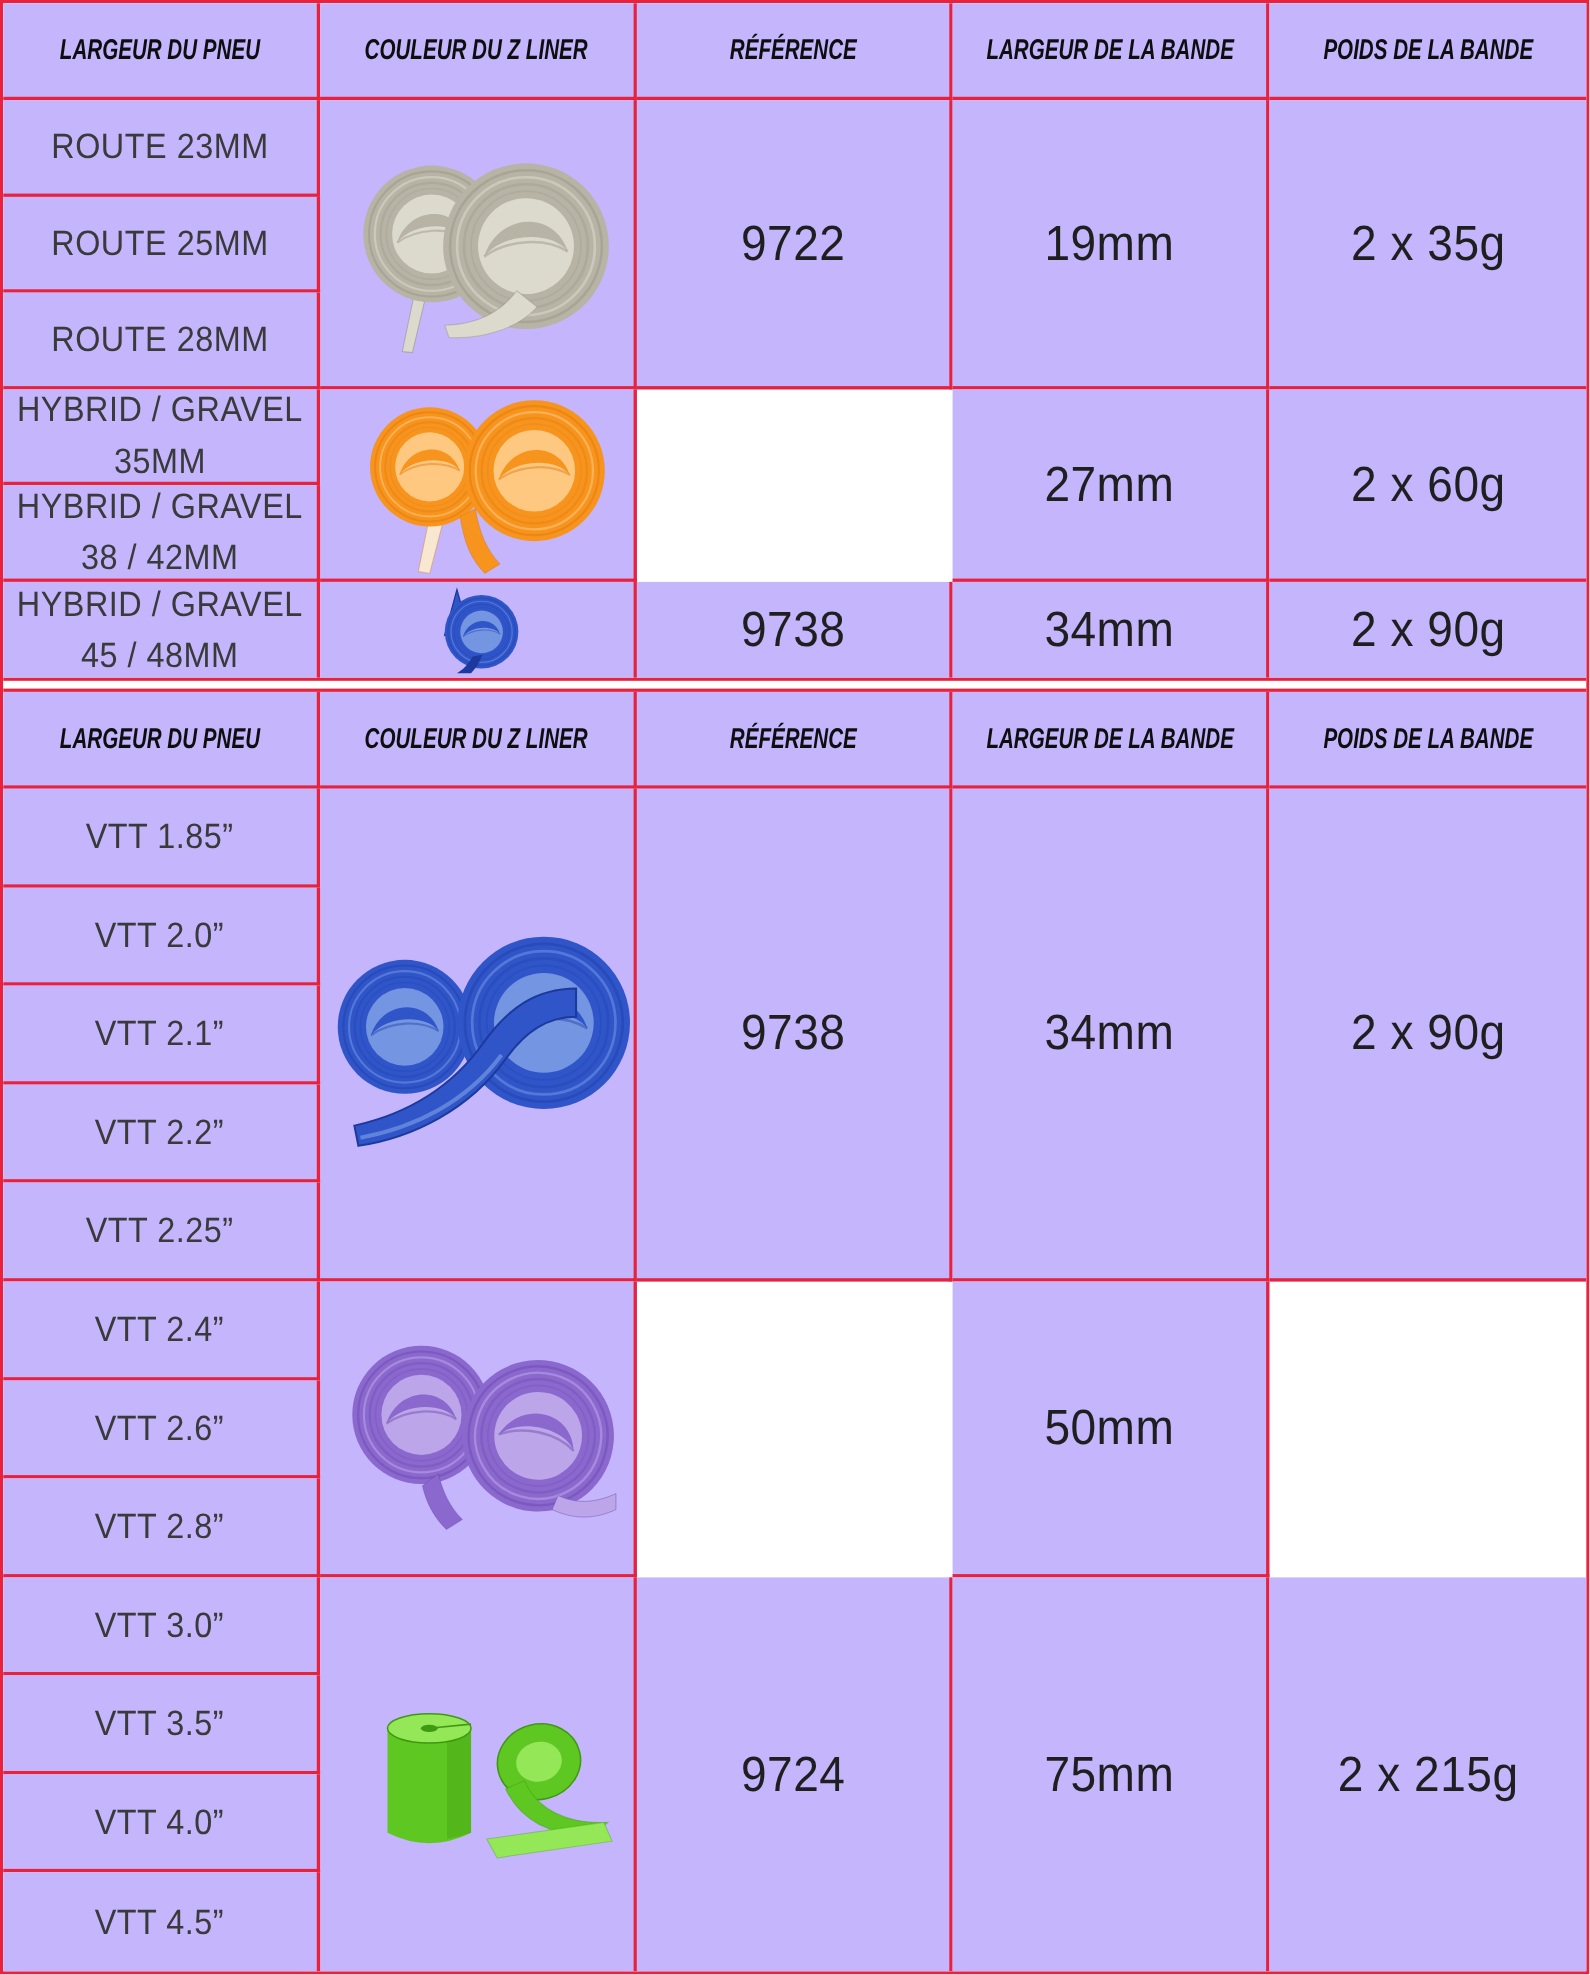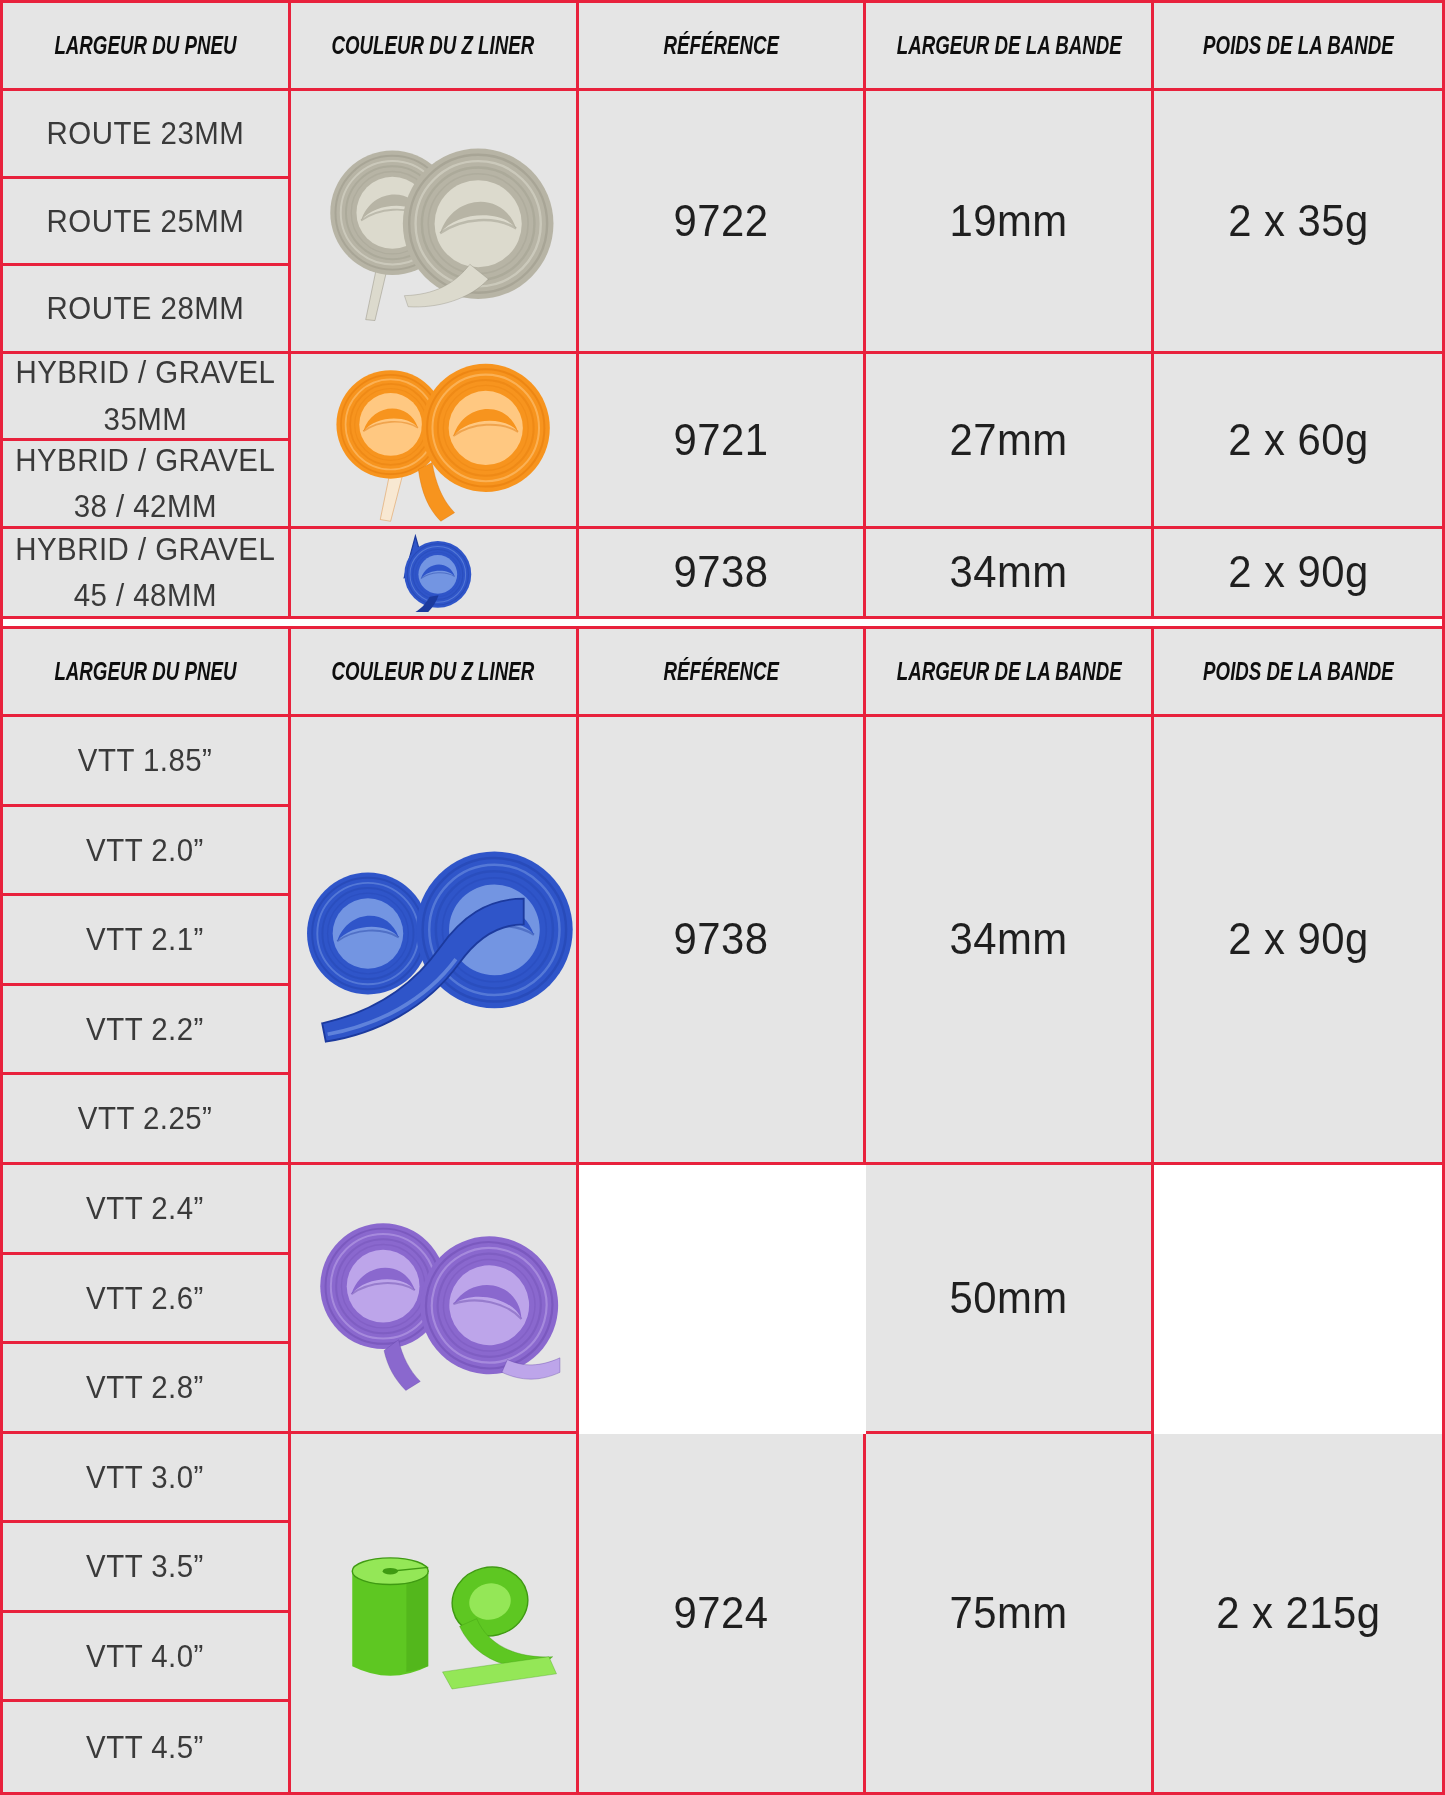--- a/index.html
+++ b/index.html
@@ -4,21 +4,21 @@
 <style>
   html,body{margin:0;padding:0;background:#fff;}
   *{box-sizing:border-box;}
   :root{--border:#e8213c;}
   #page{width:1445px;height:1795px;border:3px solid var(--border);background:#fff;
         font-family:"Liberation Sans", sans-serif;}
   .section{display:grid;grid-template-columns:repeat(5,1fr);background:#fff;}
   #section1{height:616px;grid-template-rows:88px repeat(6,1fr);border-bottom:3px solid var(--border);}
   #spacer{height:7px;background:#fff;}
   #section2{height:1166px;grid-template-rows:88px repeat(12,1fr);border-top:3px solid var(--border);}
-  .cell{display:flex;align-items:center;justify-content:center;overflow:hidden;background:#e5e5e5;}
+  .cell{display:flex;align-items:center;justify-content:center;overflow:hidden;background:#c4b5fd;}
   .br{border-right:3px solid var(--border);}
   .bb{border-bottom:3px solid var(--border);}
   .hdr{font-size:26px;font-weight:700;font-style:italic;color:#0e0e0e;white-space:nowrap;}
   .hdr > span{display:inline-block;transform:scaleX(0.72);}
   .tire{font-size:32px;color:#3a3a3a;text-align:center;white-space:pre-line;line-height:1.45;letter-spacing:0.5px;}
   .tire > span{display:inline-block;transform:scaleX(0.92);}
   .value{font-size:45px;font-weight:300;color:#1f1f1f;letter-spacing:0.5px;white-space:nowrap;}
   .value > span{display:inline-block;transform:scaleX(0.93);}
   .img-wrap{display:flex;align-items:center;justify-content:center;width:100%;height:100%;}
   svg{display:block;}
@@ -86,23 +86,20 @@
     <div class="cell br bb" style="grid-area:5/2/7/3">
       <div class="img-wrap" style="--main: #f7941e; --dark: #d96d00; --light: #ffc881;">
         <svg width="252" height="166" viewBox="0 0 290 192">
           <path d="M 98 120 L 84 188 L 96 190 L 112 128 Z" fill="#f8e8d2" stroke="var(--dark)" stroke-width="1" stroke-opacity="0.4"></path>
           <use href="#roll" x="30" y="12" width="132" height="132"></use>
           <use href="#roll" x="128" y="4" width="156" height="156"></use>
           <path d="M 128 130 C 132 158 140 176 154 190 L 170 180 C 156 166 148 146 144 122 Z" fill="var(--main)" stroke="var(--dark)" stroke-width="1" stroke-opacity="0.4"></path>
         </svg>
       </div>
     </div>
-    <div class="cell value br bb" style="grid-area:5/3/7/4">
-        <span>9721</span>
-      </div>
     <div class="cell value br bb" style="grid-area:5/4/7/5">
         <span>27mm</span>
       </div>
     <div class="cell value bb" style="grid-area:5/5/7/6">
         <span>2 x 60g</span>
       </div>
     <div class="cell tire br bb" style="grid-area:6/1/7/2"><span>HYBRID / GRAVEL
 38 / 42MM</span></div>
 
     <div class="cell tire br" style="grid-area:7/1/8/2"><span>HYBRID / GRAVEL

